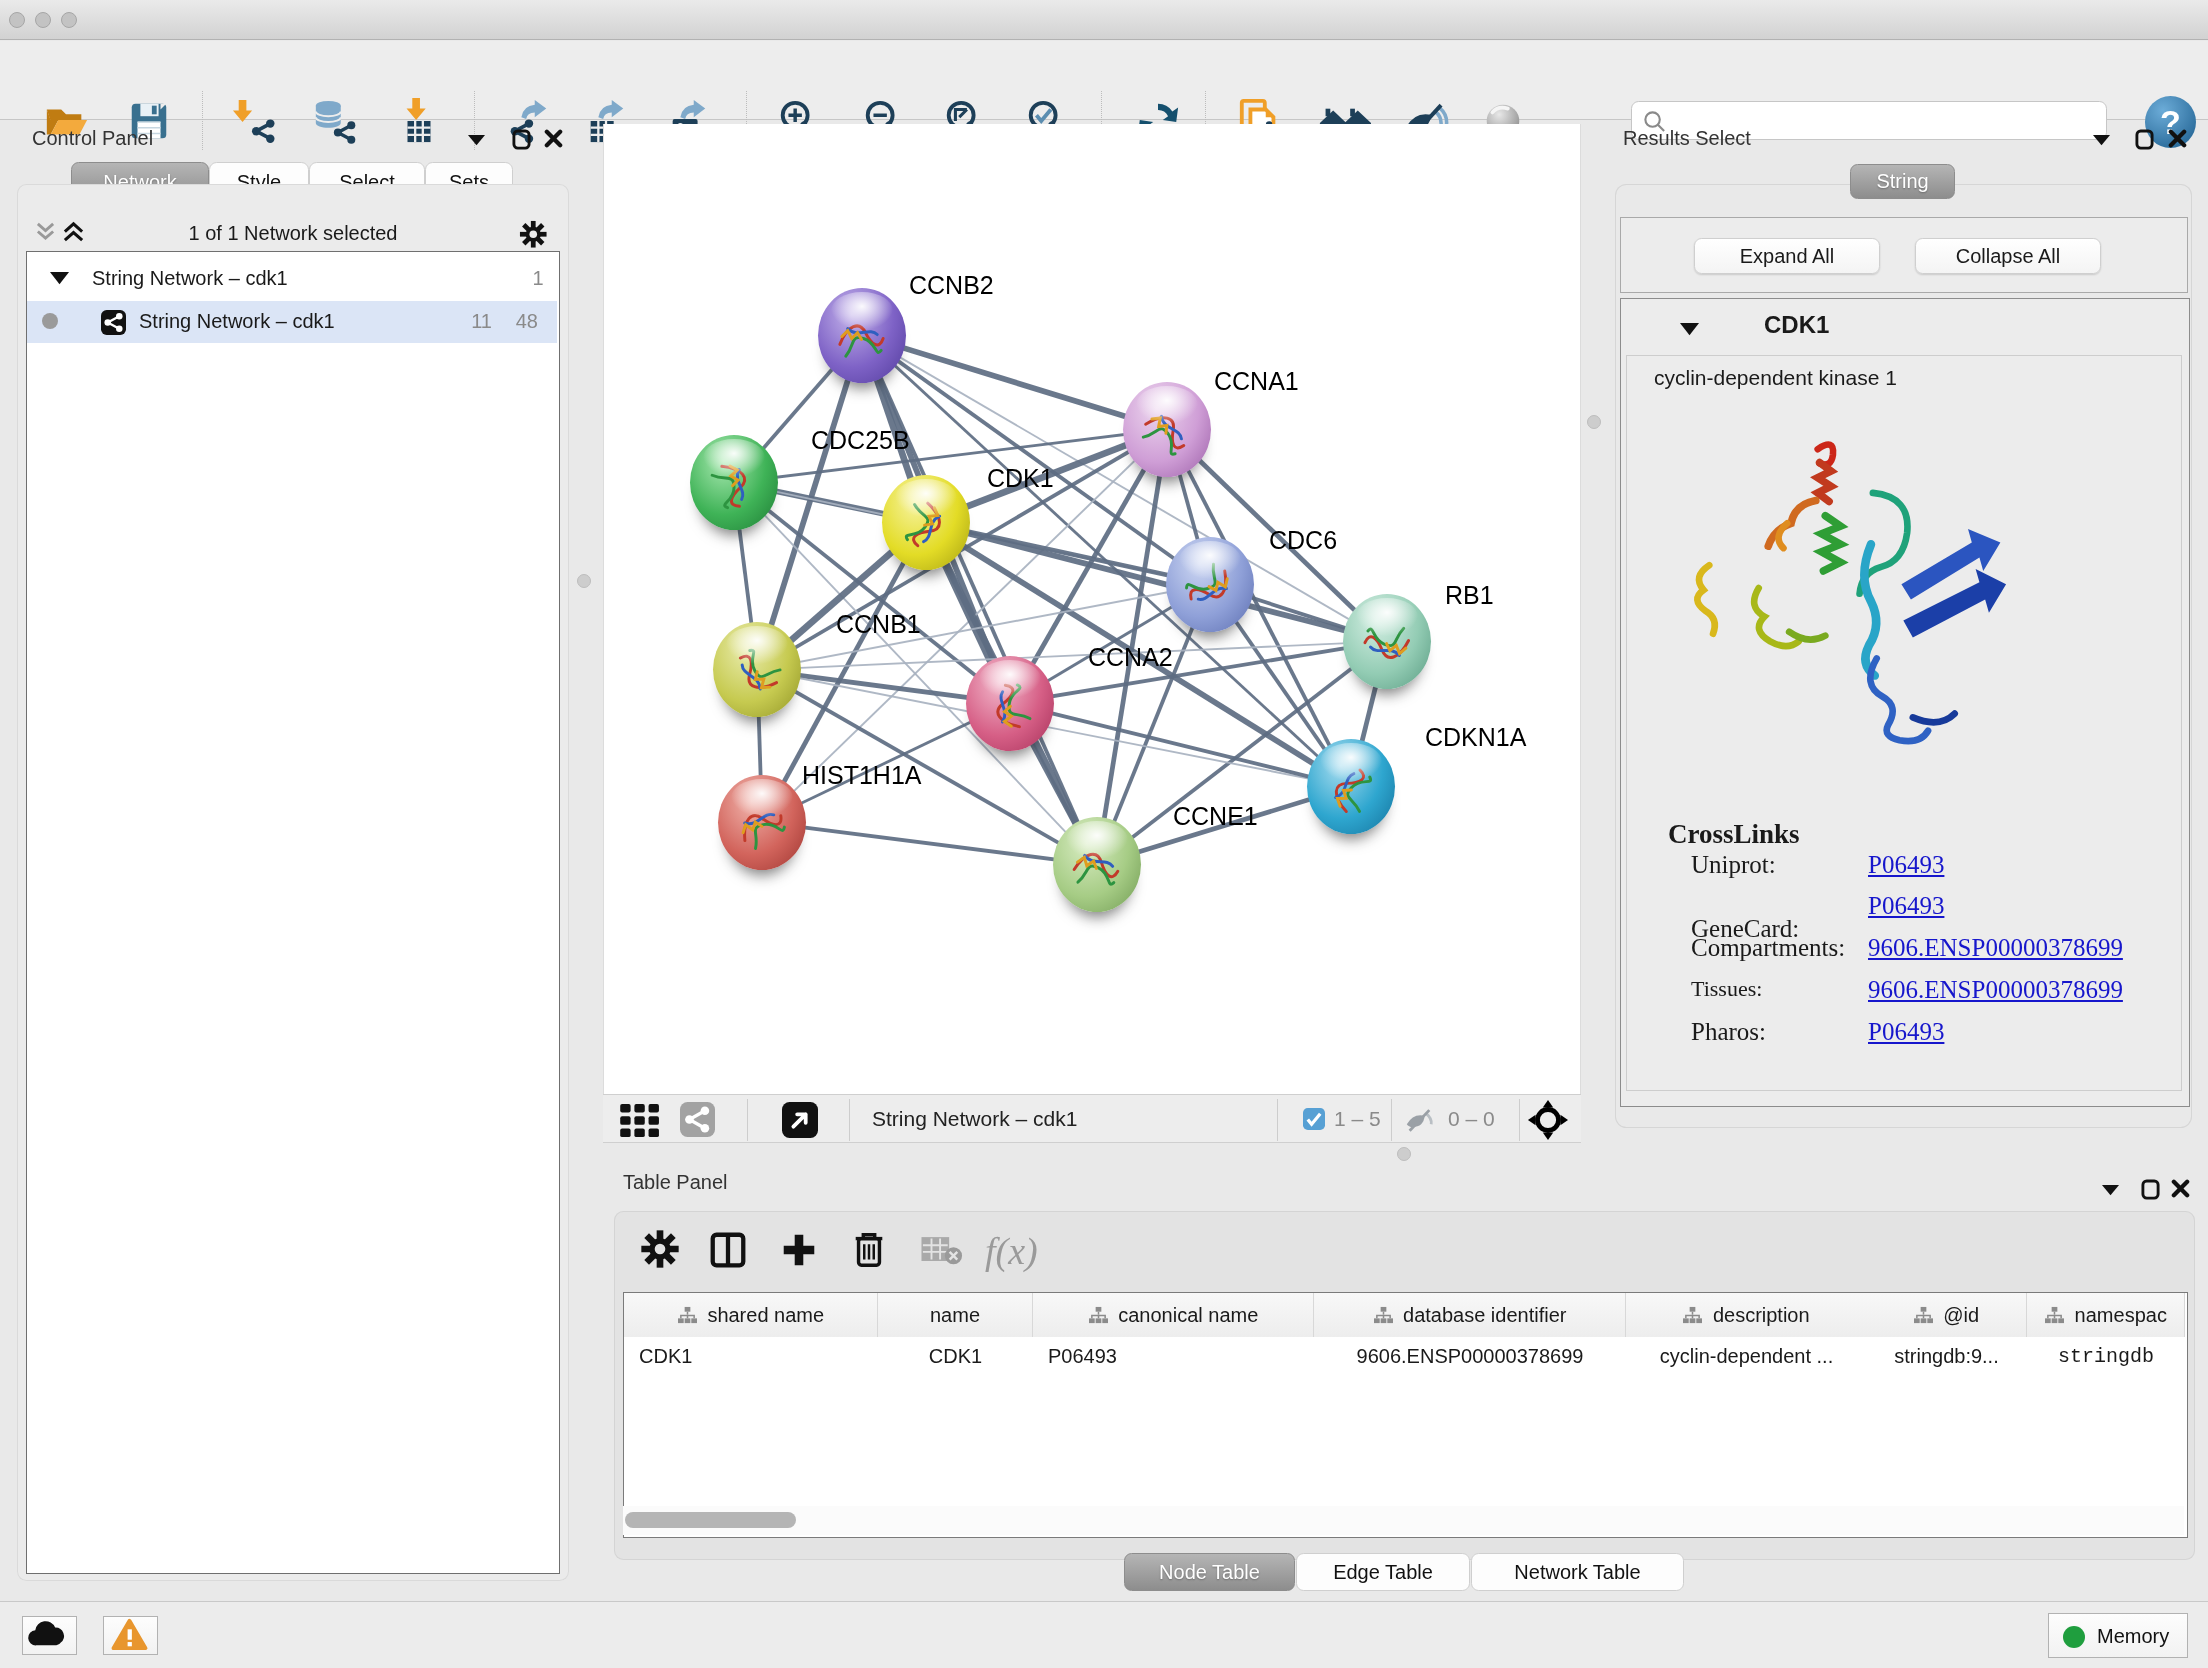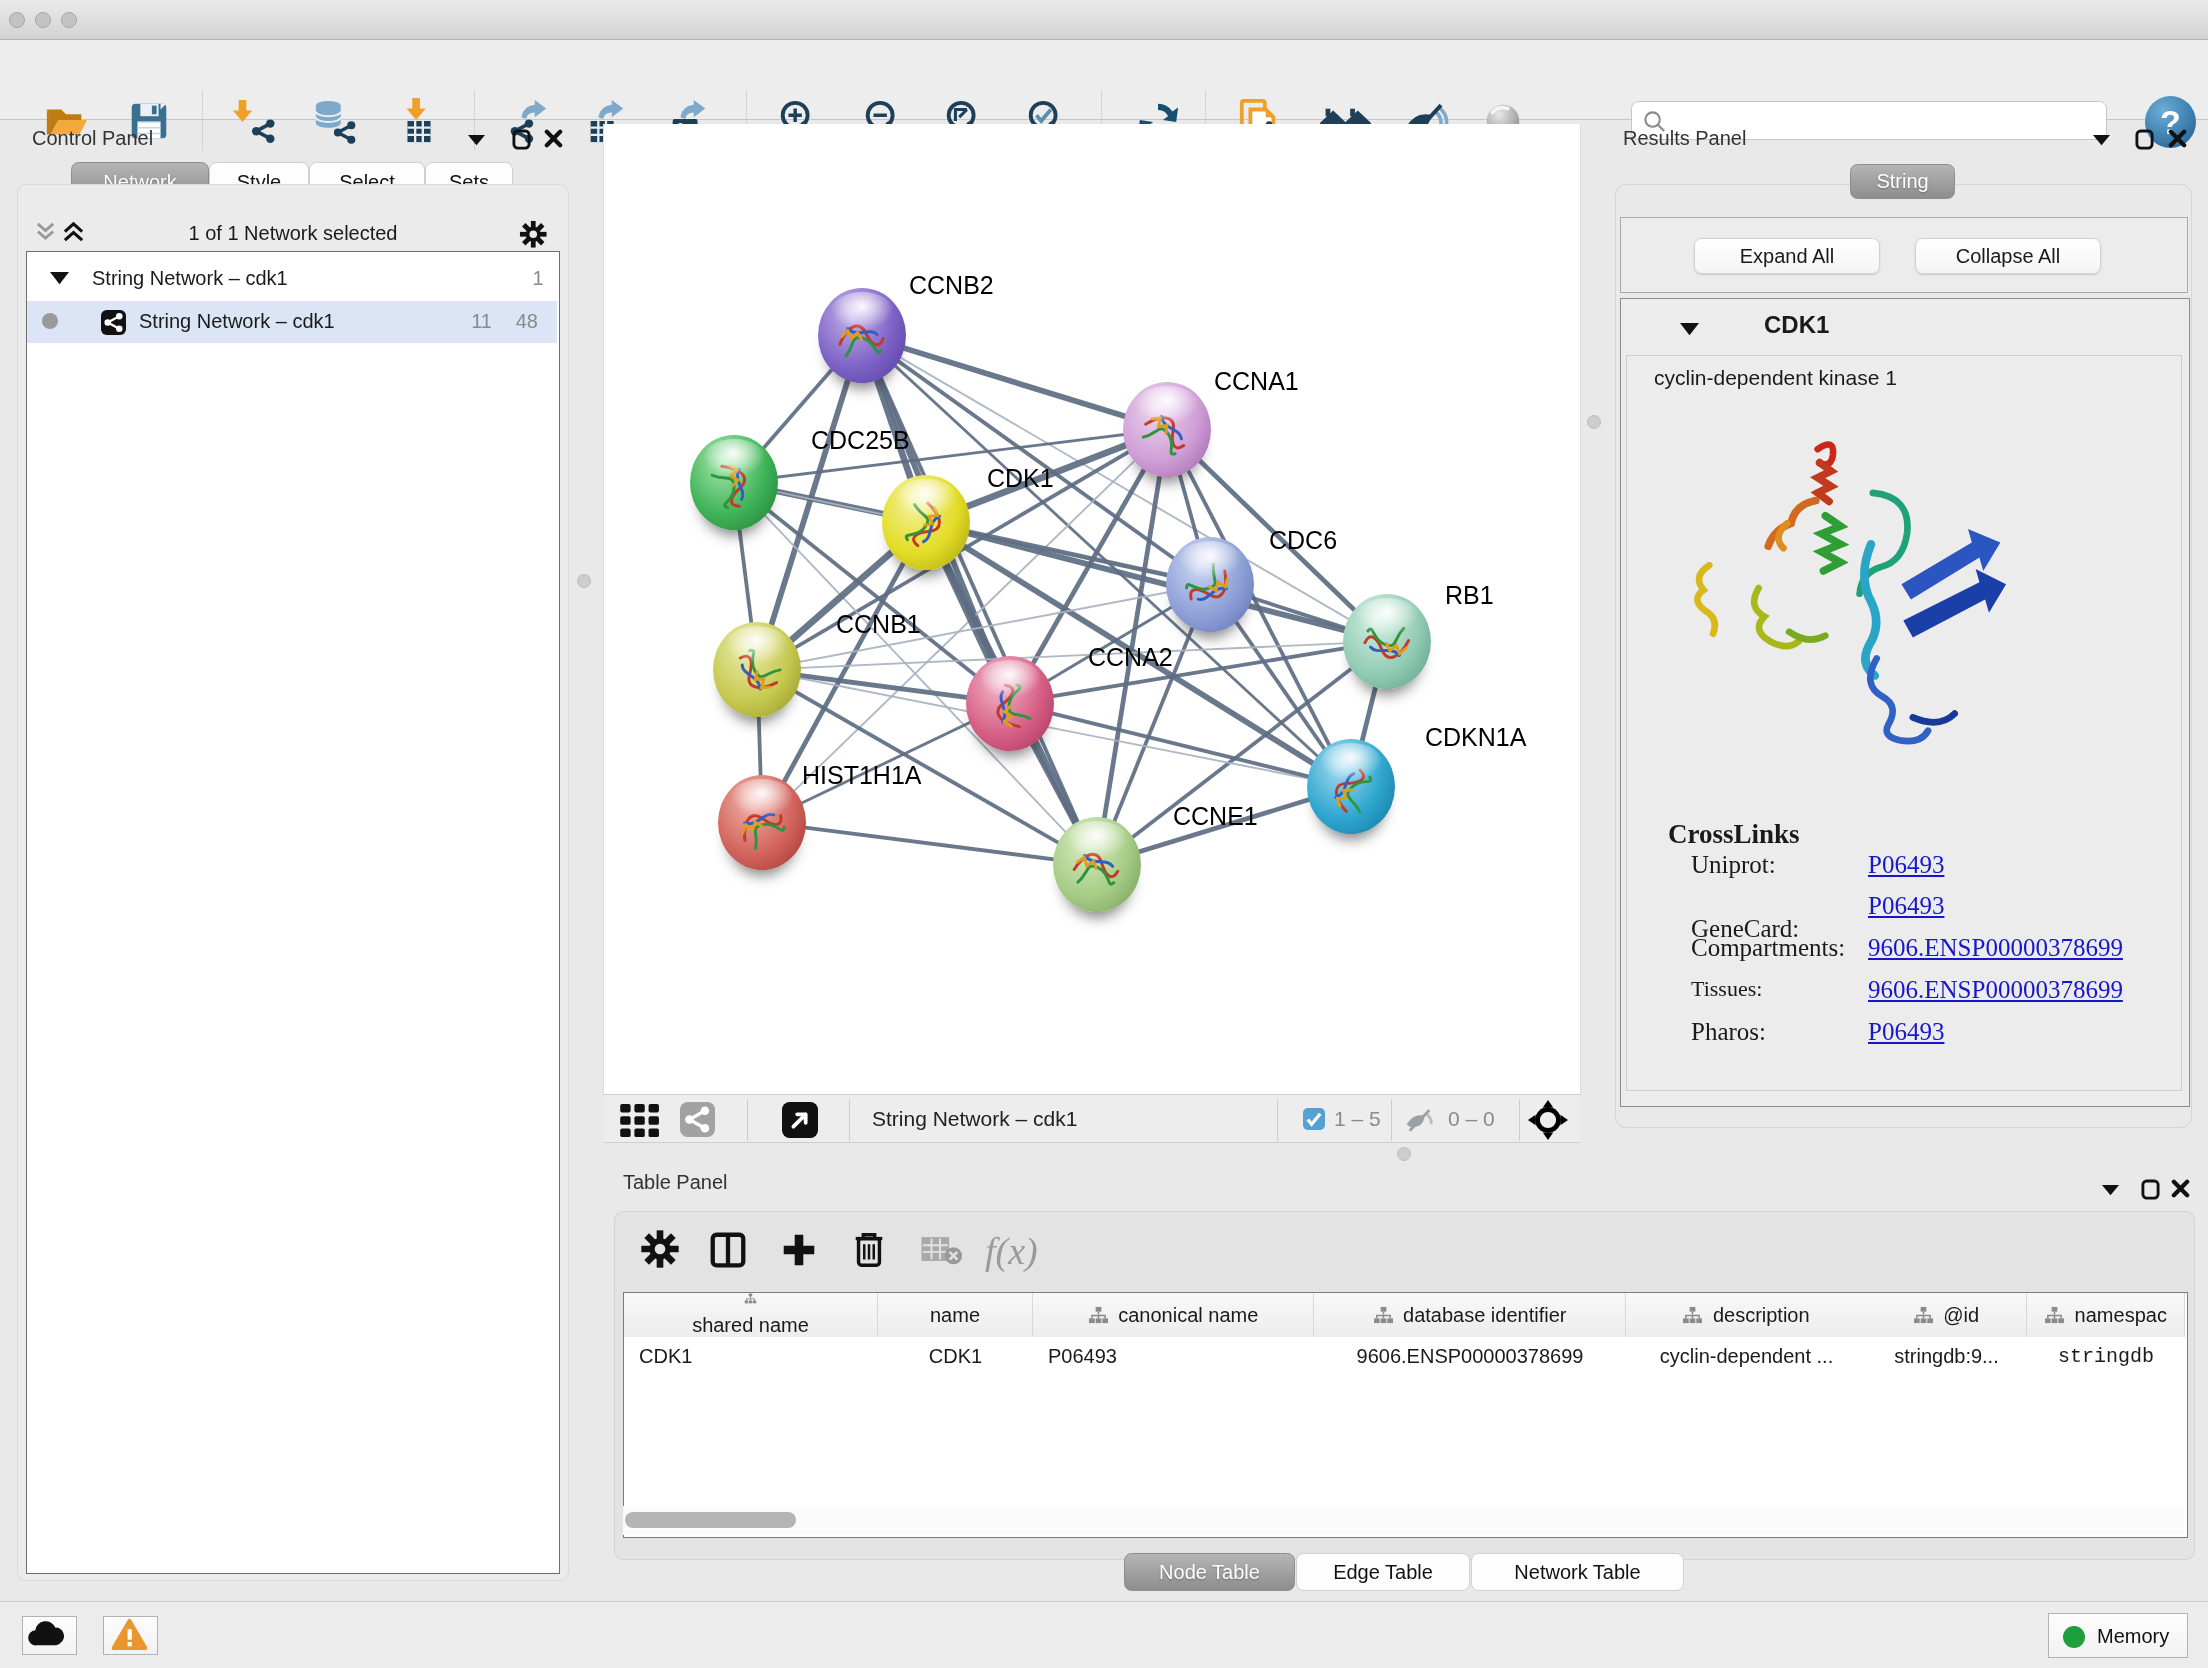--- a/index.html
+++ b/index.html
@@ -559,21 +559,21 @@
           <path d="M1 22 l8 -5.5 v11z"></path>
           <path d="M43 22 l-8 -5.5 v11z"></path>
         </g>
       </svg></div>
 </div>
 <div class="grip" style="left:577px;top:574px"></div>
 <div class="grip" style="left:1587px;top:415px"></div>
 <div class="grip" style="left:1397px;top:1147px"></div>
 
 <div>
-  <div class="ptitle" style="left:1623px;top:127px">Results Panel</div>
+  <div class="ptitle" style="left:1623px;top:127px">Results Select</div>
   <div class="hico" style="left:2091px;top:132px">
     <svg width="21" height="13.3" viewBox="0 0 22 14">
         <path d="M2 2 L20 2 L11 13 Z" fill="#111"></path>
       </svg></div>
   <div class="hico" style="left:2135px;top:129px">
     <svg width="19" height="21" viewBox="0 0 20 22">
         <rect x="2" y="2" width="16" height="18" rx="4" fill="none" stroke="#111" stroke-width="3"></rect>
       </svg></div>
   <div class="hico" style="left:2168px;top:129px">
     <svg width="19" height="19" viewBox="0 0 20 20">
@@ -679,21 +679,21 @@
         <g stroke="#e3e3e3" stroke-width="2">
           <path d="M4 17 h26 M4 24 h26 M13 10 v22 M22 10 v22"></path>
         </g>
         <circle cx="36" cy="28" r="9" fill="#9a9a9a"></circle>
         <path d="M32 24 l8 8 M40 24 l-8 8" stroke="#e3e3e3" stroke-width="2.6"></path>
       </svg></div>
   <div class="tpico" style="left:985px;width:67px">
     <span style="font-family:'Liberation Serif',serif;font-style:italic;font-size:38px;color:#9a9a9a">f(x)</span></div>
   <div class="ttable">
     <div id="thead">
-        <div class="th" style="left: 0px; width: 254px; flex-direction: column;">
+        <div class="th" style="left: 0px; width: 254px;">
           <svg width="21" height="19" viewBox="0 0 22 20">
             <g fill="#8b8b8b">
               <rect x="8" y="1" width="6" height="5"></rect>
               <rect x="1" y="13" width="6" height="5"></rect>
               <rect x="8" y="13" width="6" height="5"></rect>
               <rect x="15" y="13" width="6" height="5"></rect>
             </g>
             <path d="M11 6 v3 M4 13 v-3 h14 v3 M11 10 v3" stroke="#8b8b8b" fill="none" stroke-width="1.6"></path>
           </svg>
           <span>shared name</span>

